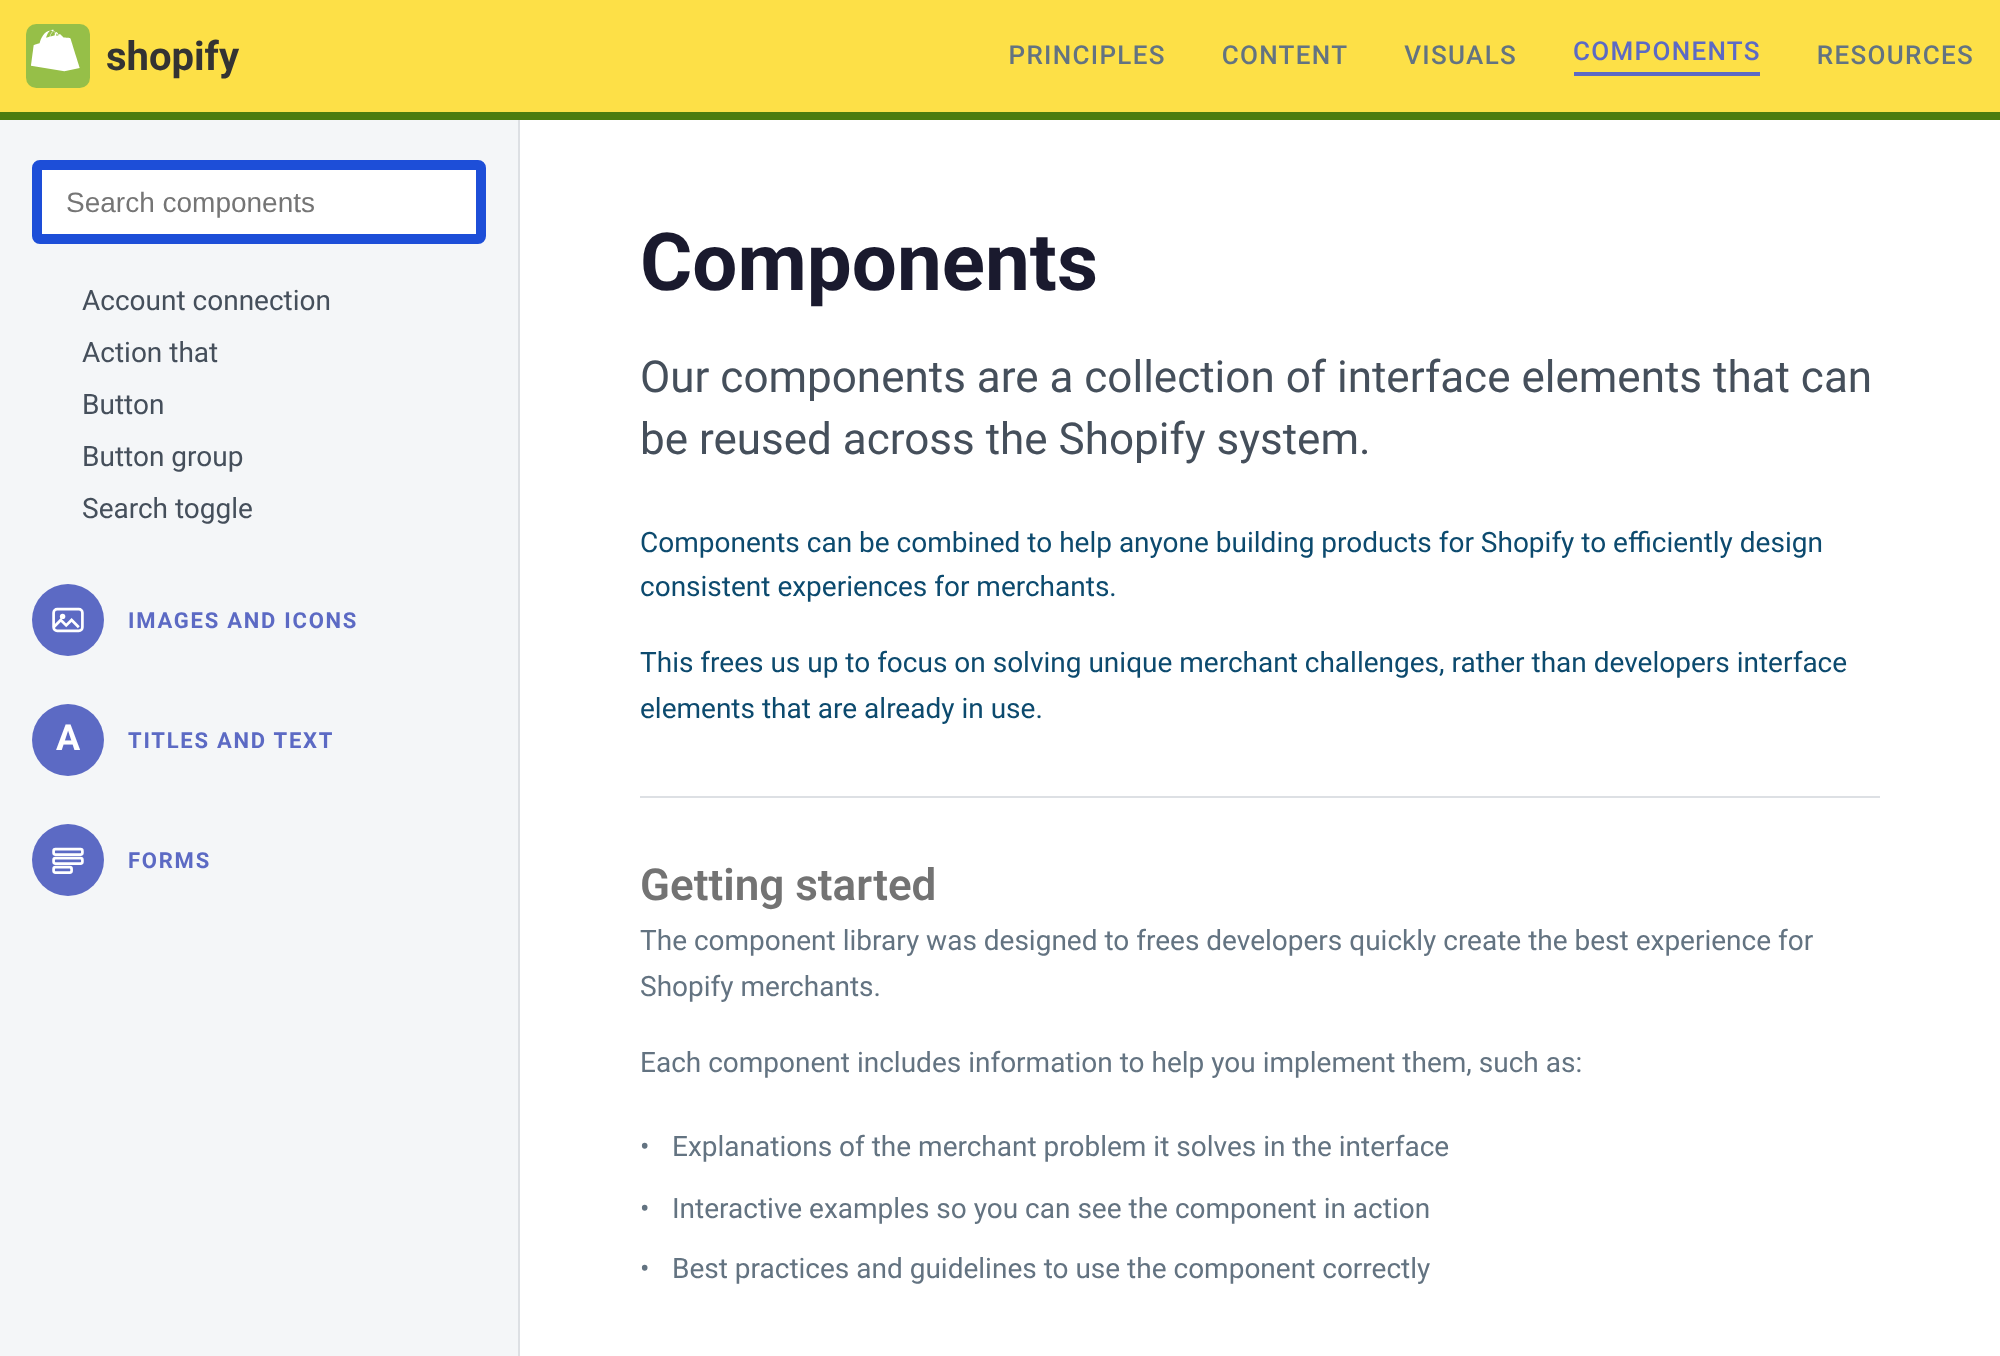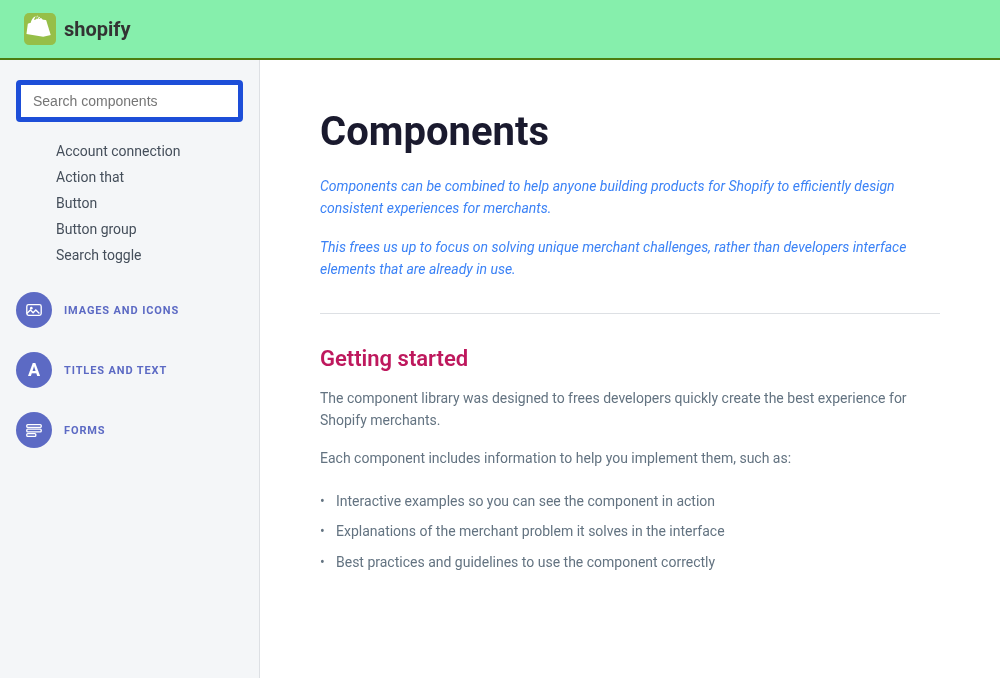--- a/index.html
+++ b/index.html
@@ -1,25 +1,25 @@
 <!DOCTYPE html>
 <html><head>
   <meta charset="utf-8">
   <style>
     * { box-sizing: border-box; margin: 0; padding: 0; }
     body { font-family: -apple-system, BlinkMacSystemFont, 'Segoe UI', Roboto, Helvetica, Arial, sans-serif; background: #f4f6f8; color: #333; }
 
     
     .header {
-      background: #86efac;
-      border-bottom: 2px solid #4d7c0f;
+      background: #fde047;
+      border-bottom: 4px solid #4d7c0f;
       display: flex;
       align-items: center;
       justify-content: space-between;
-      padding: 0 24px;
+      padding: 0 13px;
       height: 60px;
       position: fixed;
       top: 0; left: 0; right: 0;
       z-index: 100;
     }
     .logo {
       display: flex;
       align-items: center;
       gap: 8px;
       font-size: 20px;
@@ -113,21 +113,21 @@
       color: #637381;
     }
     .sidebar-group.get-started .sidebar-group-label {
       color: #637381;
     }
     .sidebar-group.get-started .sidebar-subtitle {
       font-size: 12px;
       color: #637381;
     }
     .sidebar-sub-items {
-      padding: 0 16px 8px 56px;
+      padding: 0 16px 8px 41px;
     }
     .sidebar-sub-item {
       display: block;
       padding: 5px 0;
       font-size: 14px;
       color: #454f5b;
       text-decoration: none;
       cursor: pointer;
     }
 
@@ -146,35 +146,34 @@
     }
     .page-subtitle {
       font-size: 22px;
       font-weight: 400;
       color: #454f5b;
       line-height: 1.4;
       margin-bottom: 24px;
     }
     .page-desc {
       font-size: 14px;
-      color: #3b82f6;
+      color: #0c4a6e;
       line-height: 1.6;
       margin-bottom: 16px;
-      font-style: italic;
     }
     .divider {
       border: none;
       border-top: 1px solid #dde0e4;
       margin: 32px 0;
     }
     .section-title {
       font-size: 22px;
       font-weight: 600;
-      color: #be185d;
-      margin-bottom: 16px;
+      color: #737373;
+      margin-bottom: 4px;
     }
     .section-desc {
       font-size: 14px;
       color: #637381;
       line-height: 1.6;
       margin-bottom: 16px;
     }
     .bullet-list {
       list-style: none;
       padding: 0;
@@ -199,20 +198,27 @@
 <body>
 
 <header class="header">
   <a class="logo" href="#">
     <svg class="logo-icon" viewBox="0 0 50 50" fill="none" xmlns="http://www.w3.org/2000/svg">
       <rect width="50" height="50" rx="8" fill="#96bf48"></rect>
       <path d="M35 12c-.1-.7-.7-1.1-1.3-1.1s-4.2-.3-4.2-.3S27.4 8.6 27 8.2c-.4-.4-1.2-.3-1.5-.2-.1 0-.5.1-1.1.3C23.7 7 22.7 6 21.3 6c-.1 0-.1 0-.2 0C20.7 5.3 20 5 19.4 5c-5.4.2-8 6.7-8.8 10.1-2.1.7-3.6 1.1-3.8 1.2-.9.3-.9.3-.9 1.1-.1.6-2 15.3-2 15.3L30 37l12-2.6c0 0-6.9-21.7-7-22.4zm-9.5-3.2c-.5.2-1.1.3-1.7.5 0-.9-.1-2.2-.6-3.3 1.4.3 2.1 1.8 2.3 2.8zm-3-.1c-1.1.4-2.4.7-3.6 1.1.3-1.3 1-2.6 1.9-3.5.3-.3.8-.7 1.3-.9.5 1 .4 2.5.4 3.3zm-1.7-4.3c.4 0 .8.1 1.1.4-.5.3-.9.6-1.3 1C19.5 7 18.8 8.5 18.4 10c-.9.3-1.8.5-2.7.8.7-2.7 2.4-6.4 5.1-6.4z" fill="white"></path>
     </svg>
     <span>shopify</span>
   </a>
+  <nav class="nav">
+    <a href="#">PRINCIPLES</a>
+    <a href="#">CONTENT</a>
+    <a href="#">VISUALS</a>
+    <a href="#" class="active">COMPONENTS</a>
+    <a href="#">RESOURCES</a>
+  </nav>
 </header>
 
 <div class="layout">
 
   <aside class="sidebar">
     <div class="search-wrap">
       <input class="search-input" type="text" placeholder="Search components" style="">
     </div>
 
 
@@ -260,30 +266,31 @@
           </svg>
         </div>
         <div class="sidebar-group-label">FORMS</div>
       </div>
     </div>
 
   </aside>
 
   <main class="main">
     <h1 class="page-title">Components</h1>
+    <p class="page-subtitle">Our components are a collection of interface elements that can be reused across the Shopify system.</p>
     <p class="page-desc">Components can be combined to help anyone building products for Shopify to efficiently design consistent experiences for merchants.</p>
     <p class="page-desc">This frees us up to focus on solving unique merchant challenges, rather than developers interface elements that are already in use.</p>
 
     <hr class="divider">
 
     <h2 class="section-title">Getting started</h2>
     <p class="section-desc">The component library was designed to frees developers quickly create the best experience for Shopify merchants.</p>
     <p class="section-desc">Each component includes information to help you implement them, such as:</p>
 
     <ul class="bullet-list">
+      <li>Explanations of the merchant problem it solves in the interface</li>
       <li>Interactive examples so you can see the component in action</li>
-      <li>Explanations of the merchant problem it solves in the interface</li>
       <li>Best practices and guidelines to use the component correctly</li>
     </ul>
 
   </main>
 
 </div>
 
 </body></html>

